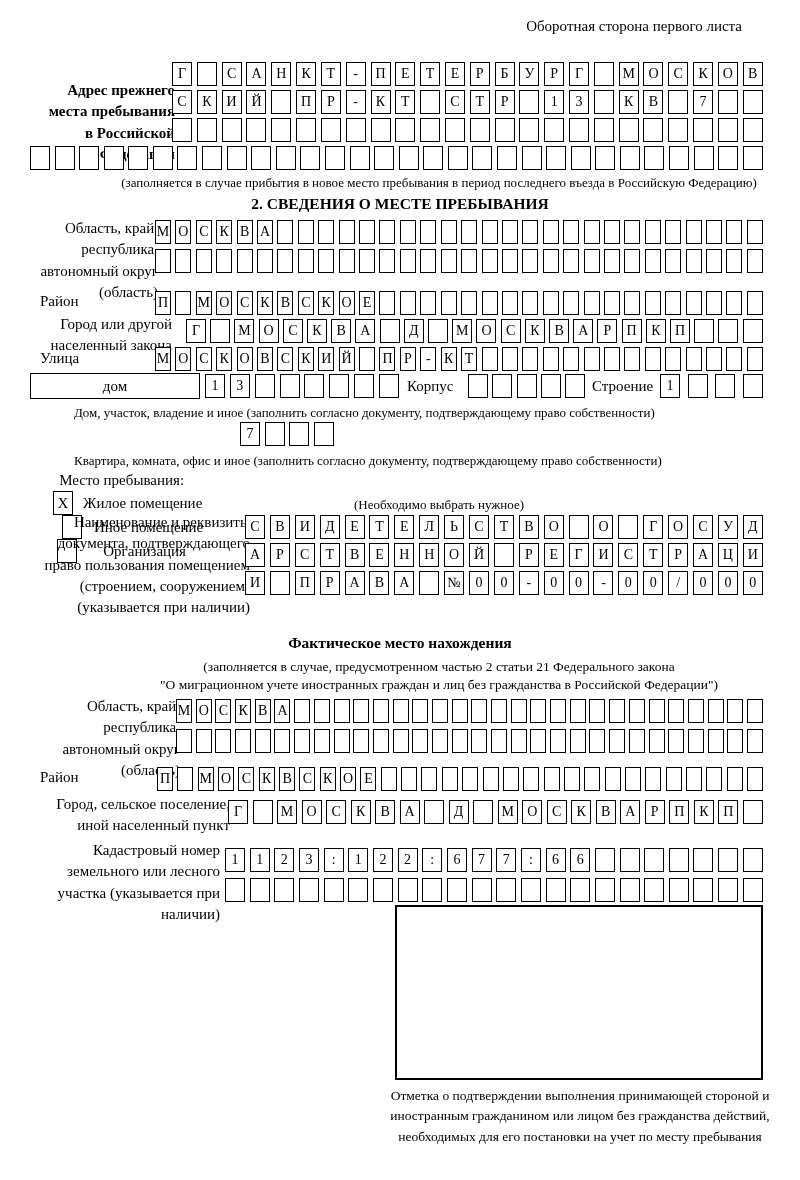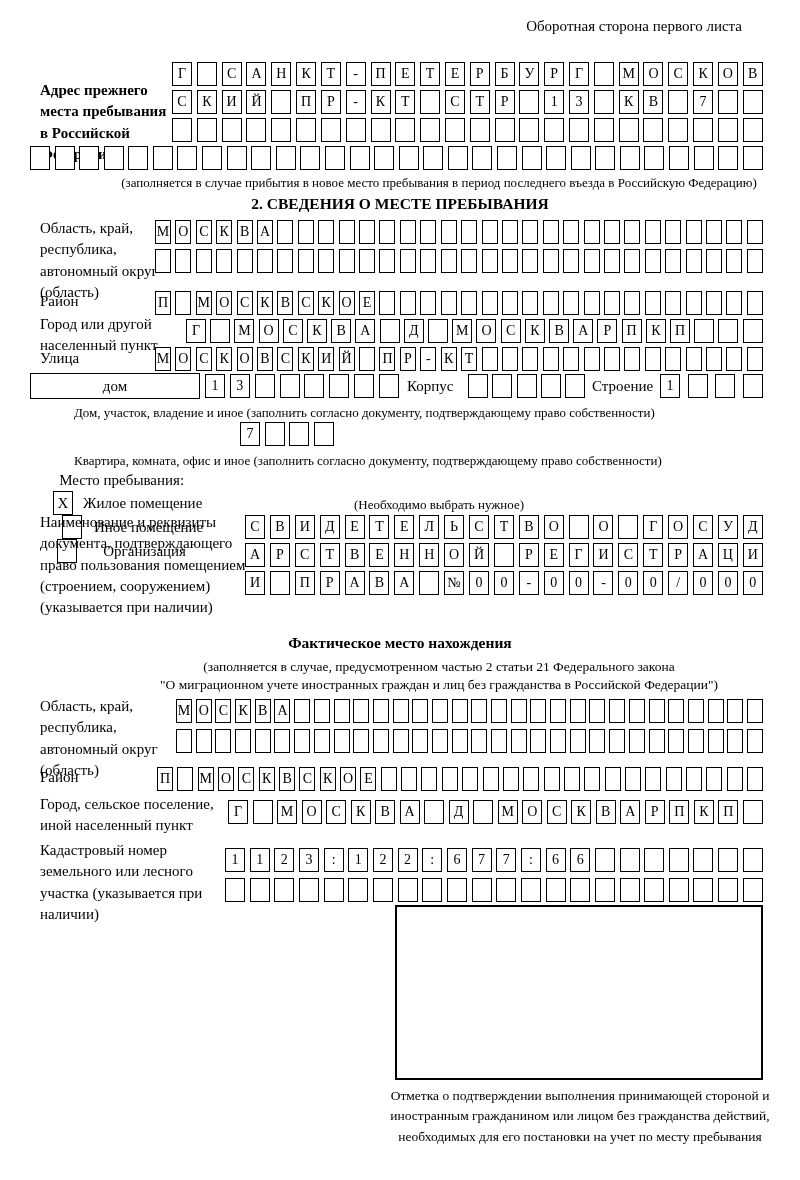--- a/index.html
+++ b/index.html
@@ -1,21 +1,21 @@
 <!DOCTYPE html>
 <html lang="ru"><head>
 <meta charset="utf-8">
 <style>
   html,body{margin:0;padding:0;}
   body{
     width:800px;height:1180px;background:#ffffff;color:#000;
     font-family:"Liberation Serif","DejaVu Serif",serif;
     position:relative;overflow:hidden;
   }
-  .abs{position:absolute;}
+  .abs{position:absolute;text-align:right;}
   .lbl{font-size:15px;line-height:1.42;}
   .cap{font-size:13px;line-height:1.35;padding-left:39px;}
   .title{font-weight:bold;font-size:15.5px;}
   .center{left:0;width:800px;text-align:center;}
   .cellrow{display:flex;justify-content:space-between;}
   .cell{
     flex:0 0 var(--cw,20px);height:24px;border:1.6px solid #000;box-sizing:border-box;
     display:flex;align-items:center;justify-content:center;
     font-size:14px;line-height:1;background:#fff;
   }
@@ -244,21 +244,21 @@
     <span class="cell"></span>
     <span class="cell"></span>
     <span class="cell"></span>
     <span class="cell"></span>
     <span class="cell"></span>
     <span class="cell"></span>
     <span class="cell"></span>
     <span class="cell"></span>
   </div>
 
-<div class="abs lbl" style="top:314px;left:40px;width:132px;">Город или другой населенный пункт</div>
+<div class="abs lbl" style="top:314px;left:40px;width:132px;">Город или другой населенный закона</div>
 <div class="abs cellrow" style="top:319px;left:186px;width:577px;--cw:20px;">
     <span class="cell">Г</span>
     <span class="cell"></span>
     <span class="cell">М</span>
     <span class="cell">О</span>
     <span class="cell">С</span>
     <span class="cell">К</span>
     <span class="cell">В</span>
     <span class="cell">А</span>
     <span class="cell"></span>

